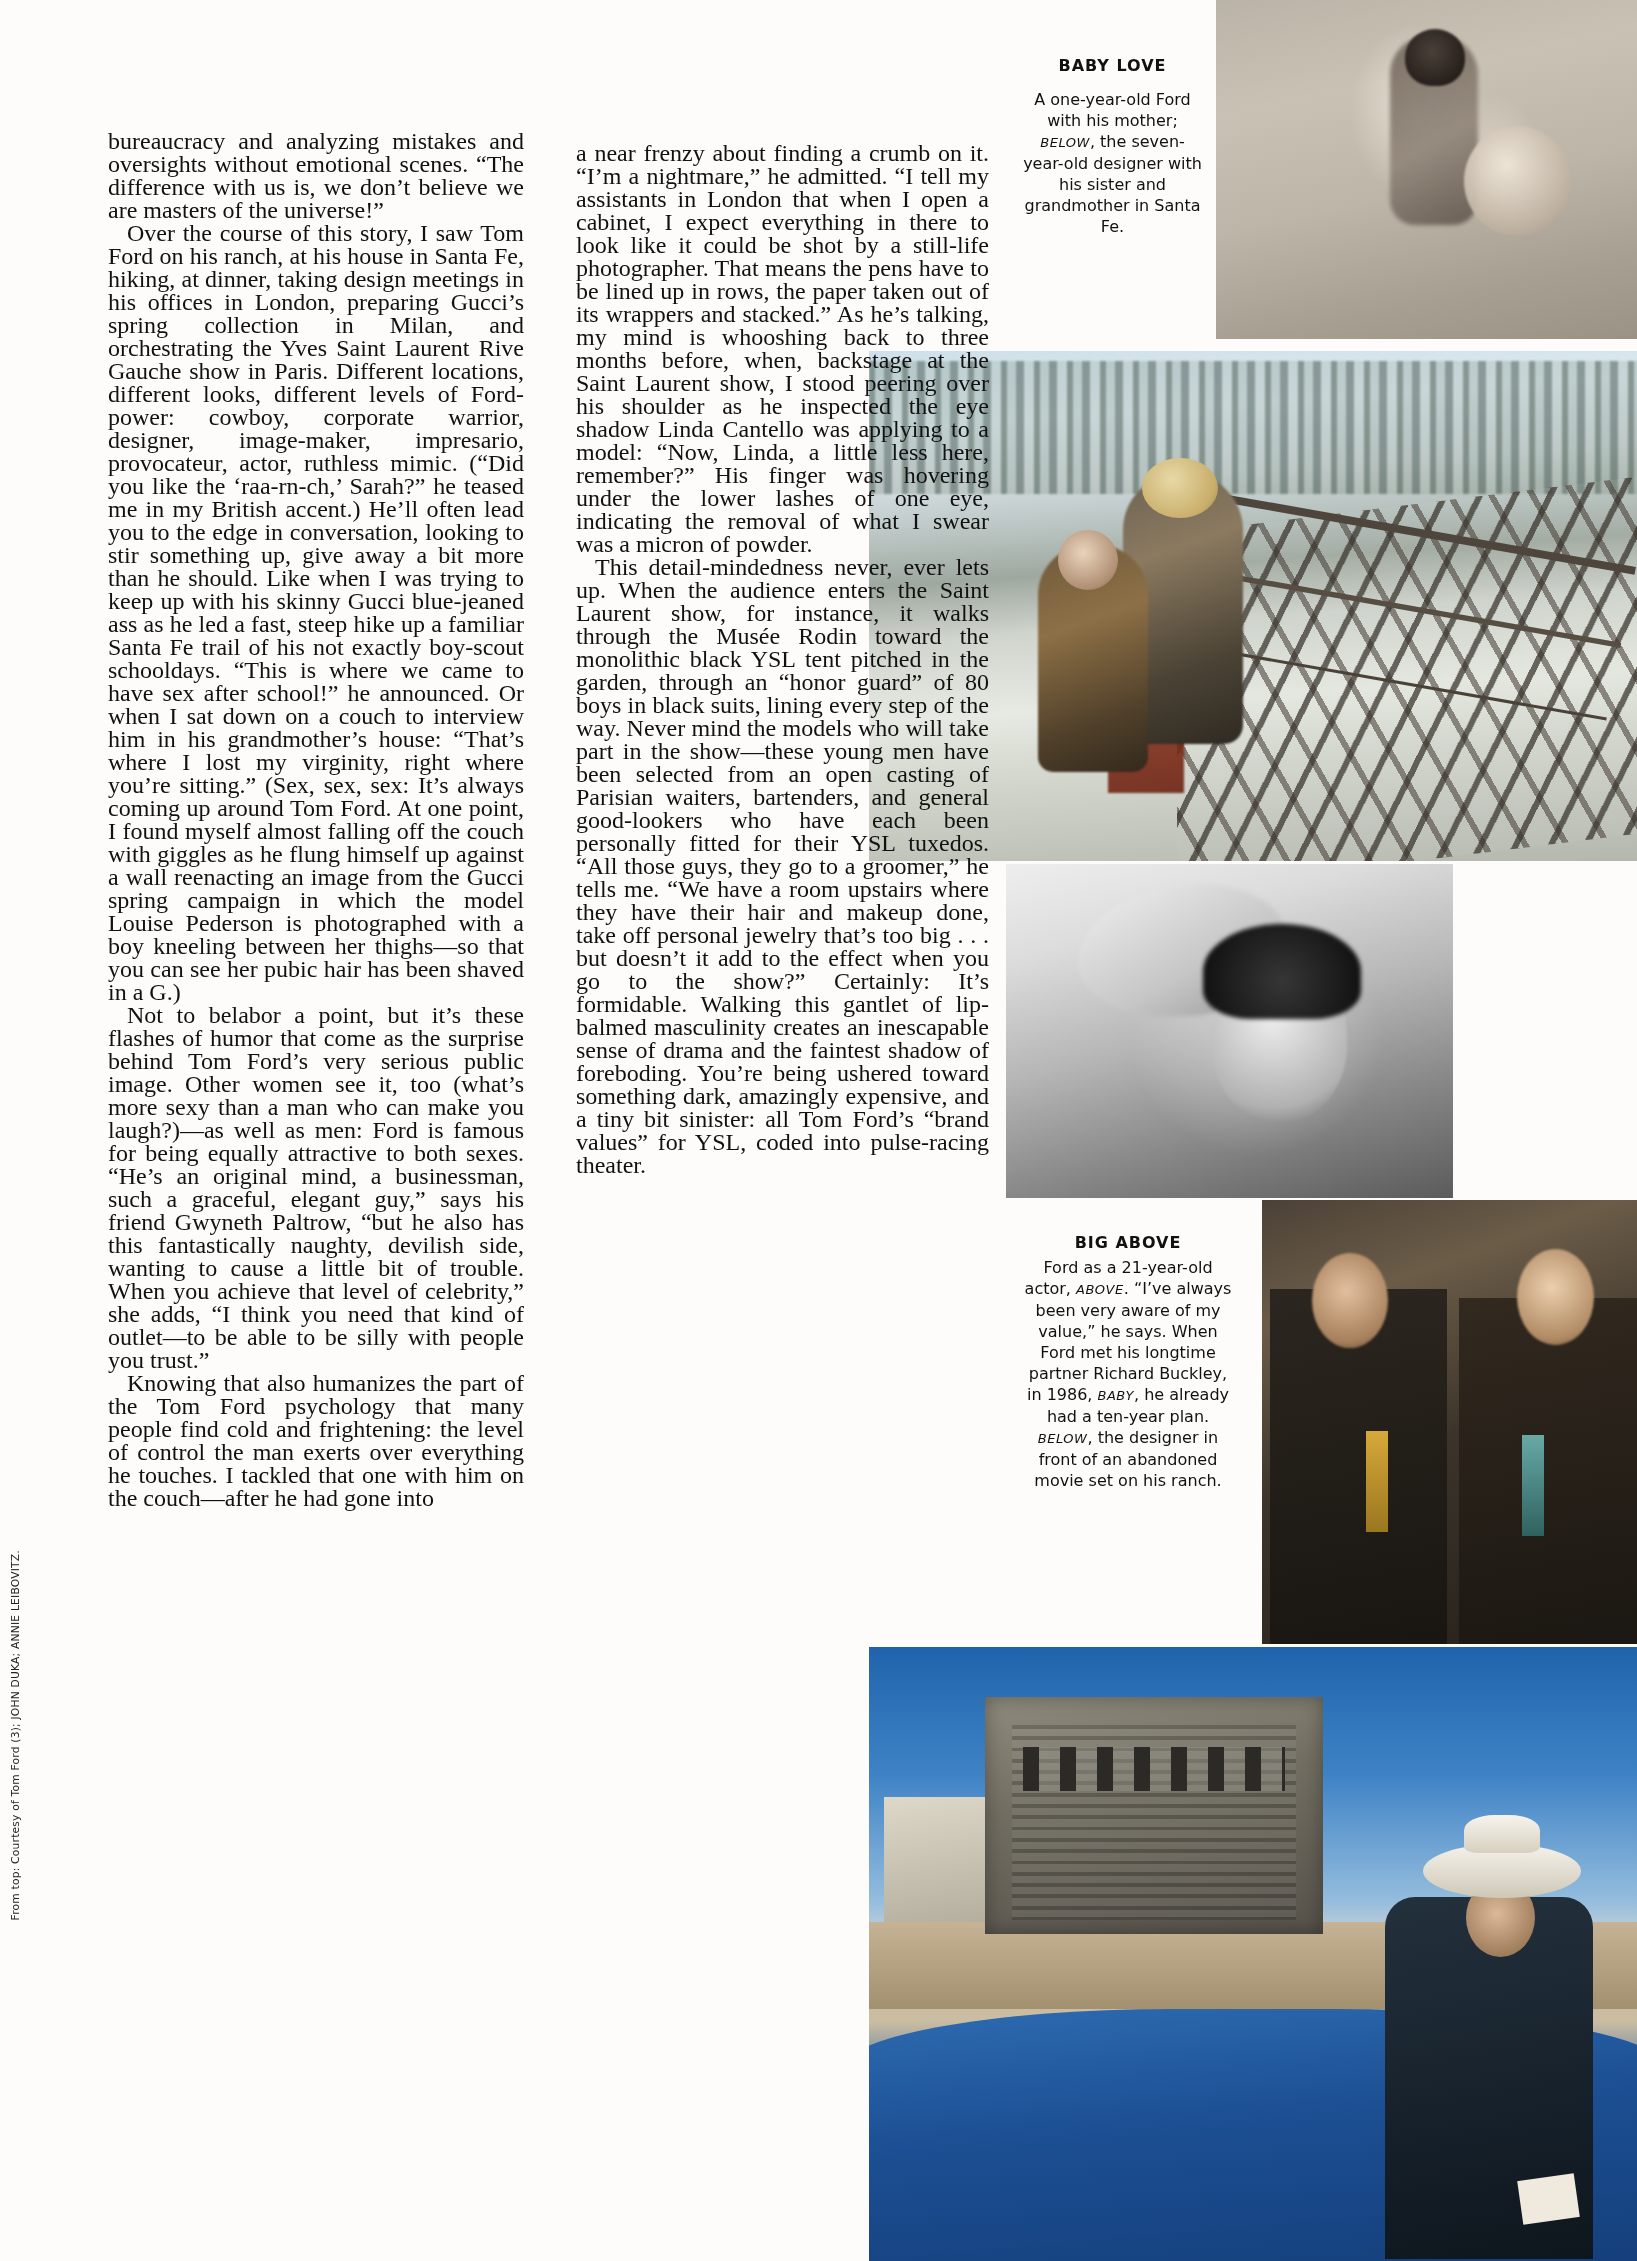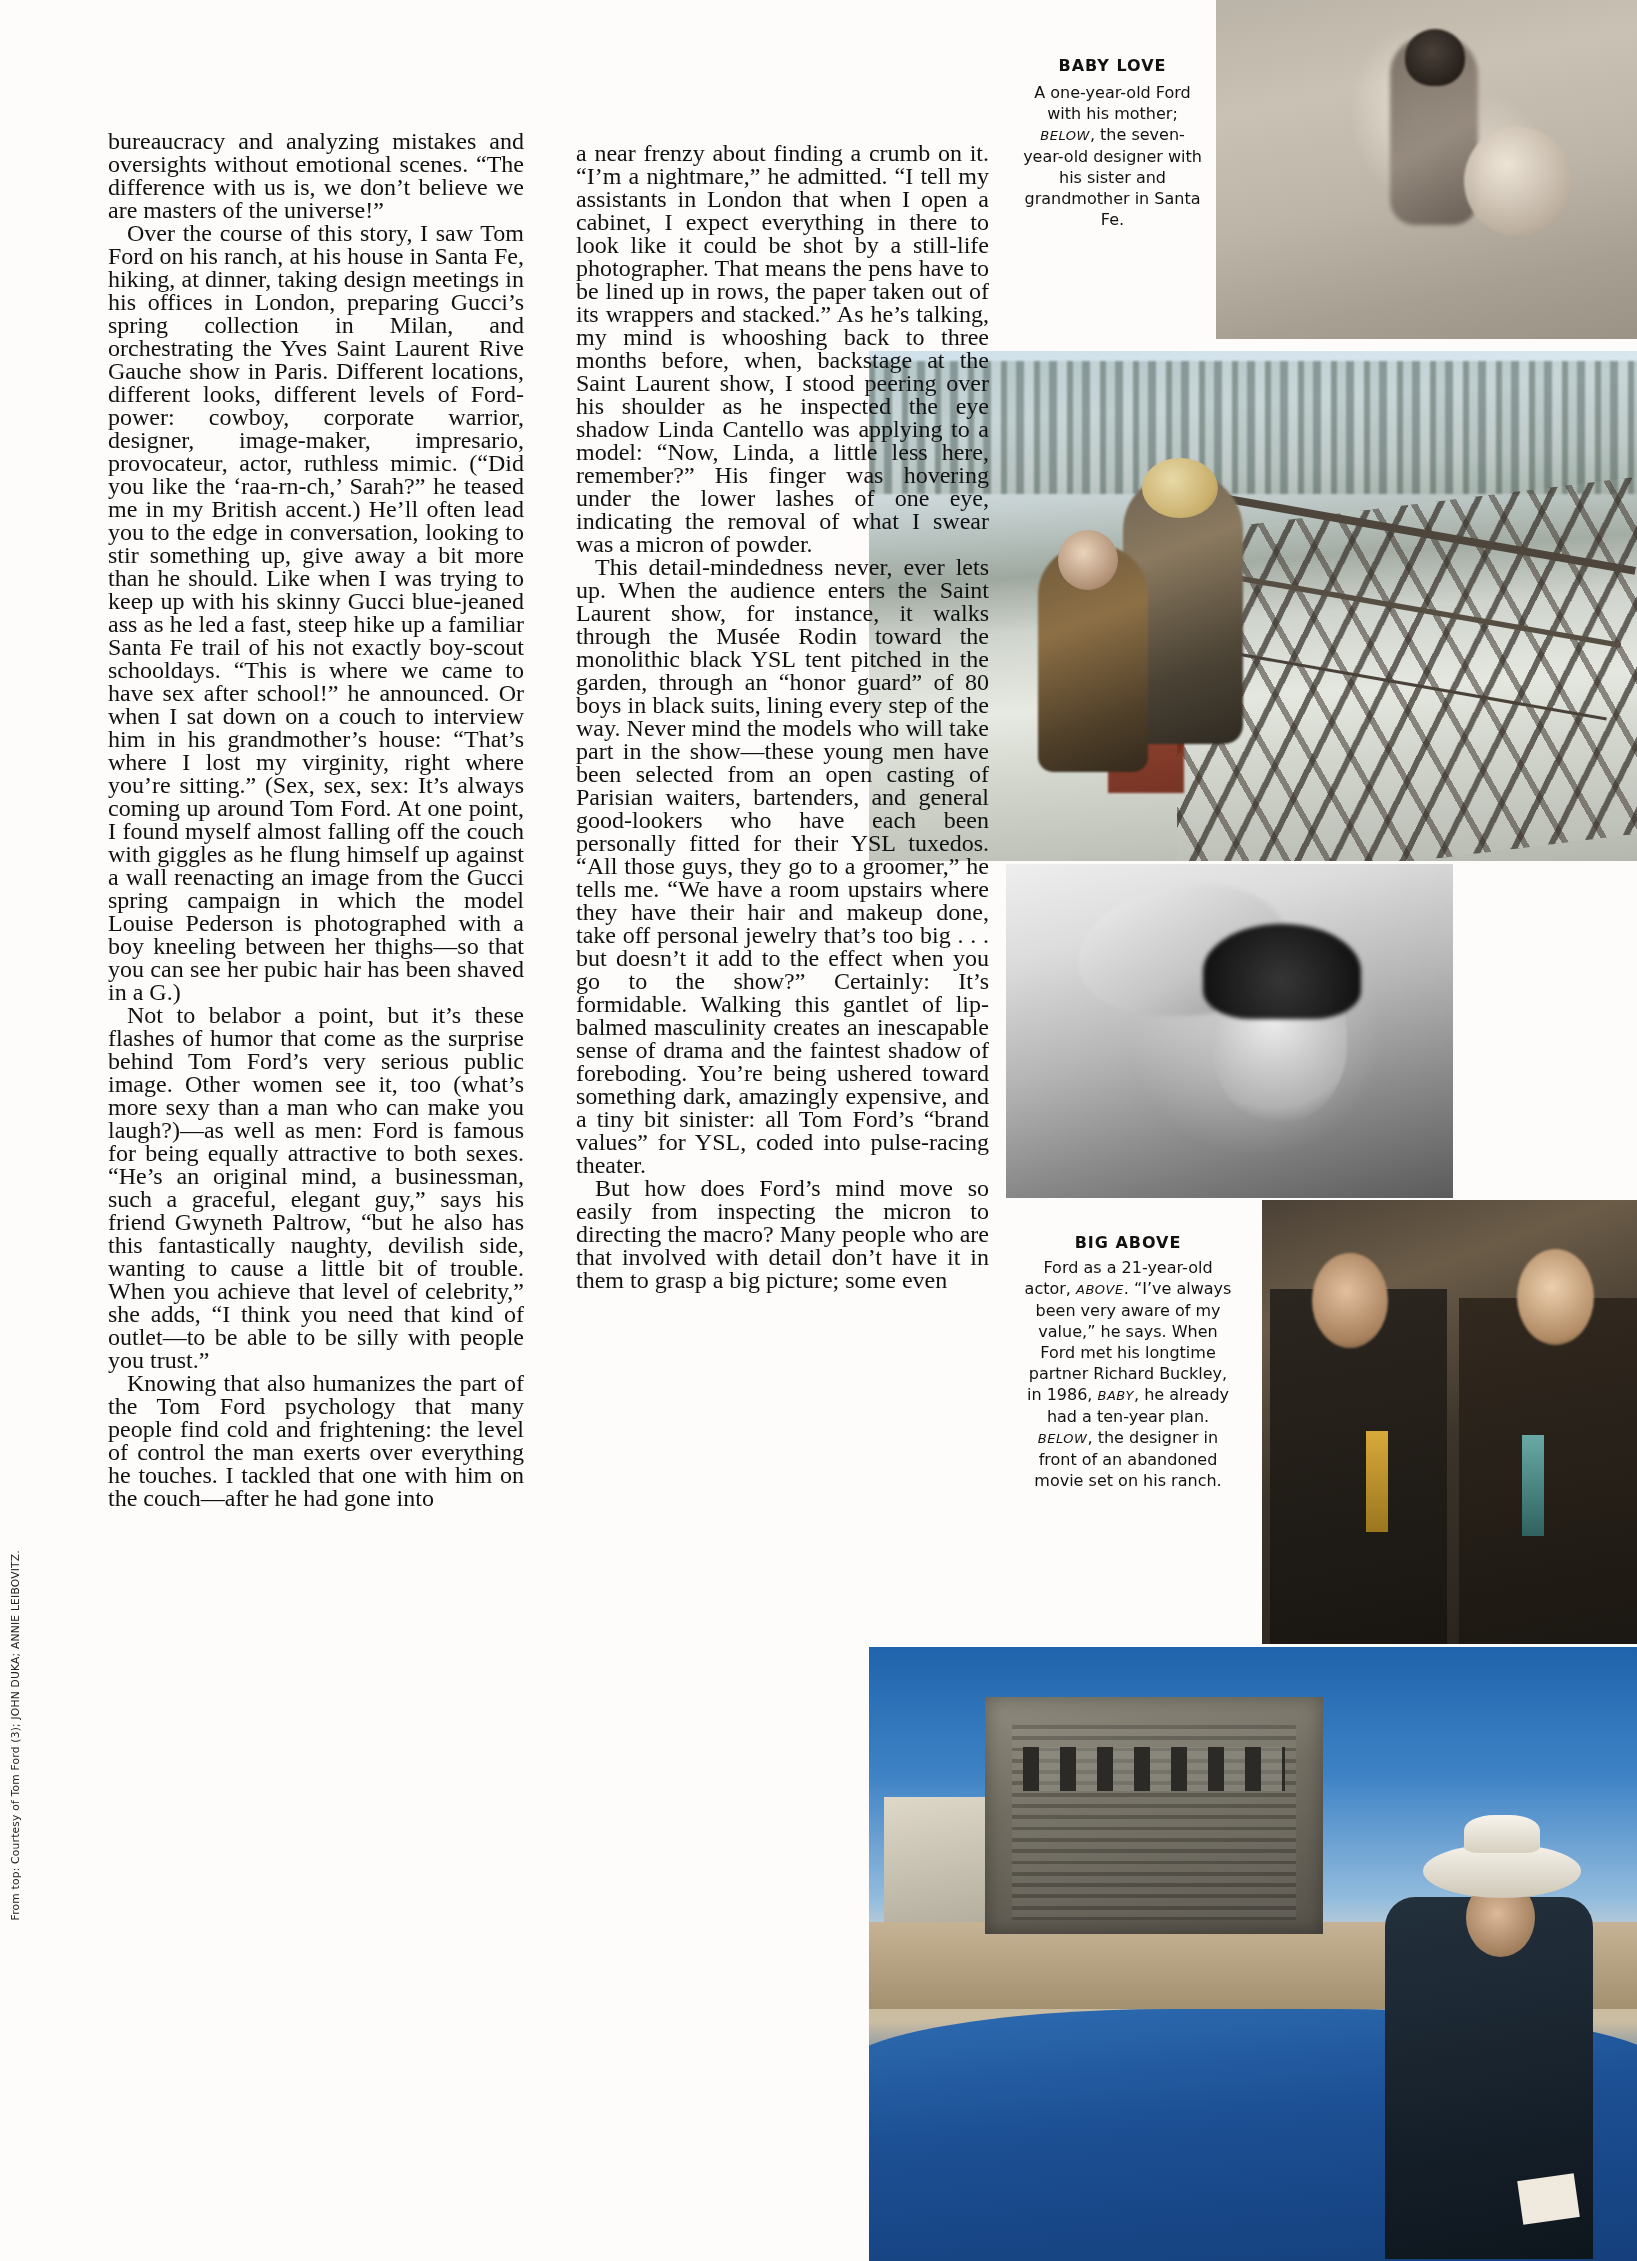--- a/index.html
+++ b/index.html
@@ -428,21 +428,21 @@
     font-size: 13px;
     letter-spacing: .04em;
     font-style: italic;
   }
 
   #caption-baby {
     left: 1021px;
     top: 55px;
     width: 183px;
   }
-  #caption-baby .hdr { margin-bottom: 6px; }
+  #caption-baby .hdr { margin-bottom: 13px; }
 
   #caption-dreams {
     left: 1021px;
     top: 1232px;
     width: 214px;
   }
   #caption-dreams .hdr { margin-bottom: 3.8px; }
 
   
   .credit {
@@ -511,21 +511,20 @@
   <div class="col" id="col1">
     <p class="first">bureaucracy and analyzing mistakes and oversights without emotional scenes. “The difference with us is, we don’t believe we are masters of the universe!”</p>
     <p>Over the course of this story, I saw Tom Ford on his ranch, at his house in Santa Fe, hiking, at dinner, taking design meetings in his offices in London, preparing Gucci’s spring collection in Milan, and orchestrating the Yves Saint Laurent Rive Gauche show in Paris. Different locations, different looks, different levels of Ford-power: cowboy, corporate warrior, designer, image-maker, impresario, provocateur, actor, ruthless mimic. (“Did you like the ‘raa-rn-ch,’ Sarah?” he teased me in my British accent.) He’ll often lead you to the edge in conversation, looking to stir something up, give away a bit more than he should. Like when I was trying to keep up with his skinny Gucci blue-jeaned ass as he led a fast, steep hike up a familiar Santa Fe trail of his not exactly boy-scout schooldays. “This is where we came to have sex after school!” he announced. Or when I sat down on a couch to interview him in his grandmother’s house: “That’s where I lost my virginity, right where you’re sitting.” (Sex, sex, sex: It’s always coming up around Tom Ford. At one point, I found myself almost falling off the couch with giggles as he flung himself up against a wall reenacting an image from the Gucci spring campaign in which the model Louise Pederson is photographed with a boy kneeling between her thighs—so that you can see her pubic hair has been shaved in a G.)</p>
     <p>Not to belabor a point, but it’s these flashes of humor that come as the surprise behind Tom Ford’s very serious public image. Other women see it, too (what’s more sexy than a man who can make you laugh?)—as well as men: Ford is famous for being equally attractive to both sexes. “He’s an original mind, a businessman, such a graceful, elegant guy,” says his friend Gwyneth Paltrow, “but he also has this fantastically naughty, devilish side, wanting to cause a little bit of trouble. When you achieve that level of celebrity,” she adds, “I think you need that kind of outlet—to be able to be silly with people you trust.”</p>
     <p>Knowing that also humanizes the part of the Tom Ford psychology that many people find cold and frightening: the level of control the man exerts over everything he touches. I tackled that one with him on the couch—after he had gone into</p>
   </div>
 
   <div class="col" id="col2">
     <p class="first">a near frenzy about finding a crumb on it. “I’m a nightmare,” he admitted. “I tell my assistants in London that when I open a cabinet, I expect everything in there to look like it could be shot by a still-life photographer. That means the pens have to be lined up in rows, the paper taken out of its wrappers and stacked.” As he’s talking, my mind is whooshing back to three months before, when, backstage at the Saint Laurent show, I stood peering over his shoulder as he inspected the eye shadow Linda Cantello was applying to a model: “Now, Linda, a little less here, remember?” His finger was hovering under the lower lashes of one eye, indicating the removal of what I swear was a micron of powder.</p>
     <p>This detail-mindedness never, ever lets up. When the audience enters the Saint Laurent show, for instance, it walks through the Musée Rodin toward the monolithic black YSL tent pitched in the garden, through an “honor guard” of 80 boys in black suits, lining every step of the way. Never mind the models who will take part in the show—these young men have been selected from an open casting of Parisian waiters, bartenders, and general good-lookers who have each been personally fitted for their YSL tuxedos. “All those guys, they go to a groomer,” he tells me. “We have a room upstairs where they have their hair and makeup done, take off personal jewelry that’s too big . . . but doesn’t it add to the effect when you go to the show?” Certainly: It’s formidable. Walking this gantlet of lip-balmed masculinity creates an inescapable sense of drama and the faintest shadow of foreboding. You’re being ushered toward something dark, amazingly expensive, and a tiny bit sinister: all Tom Ford’s “brand values” for YSL, coded into pulse-racing theater.</p>
-    <p>But how does Ford’s mind move so easily from inspecting the micron to directing the macro? Many people who are that involved with detail don’t have it in them to grasp a big picture; some even</p>
   </div>
 
   <div class="caption" id="caption-baby">
     <span class="hdr">BABY LOVE</span>
     <span>A one-year-old Ford with his mother; </span><span class="sc">BELOW</span><span>, the seven-year-old designer with his sister and grandmother in Santa Fe.</span>
   </div>
 
   <div class="caption" id="caption-dreams">
     <span class="hdr">BIG ABOVE</span>
     <span>Ford as a 21-year-old actor, </span><span class="sc">ABOVE</span><span>. “I’ve always been very aware of my value,” he says. When Ford met his longtime partner Richard Buckley, in 1986, </span><span class="sc">BABY</span><span>, he already had a ten-year plan. </span><span class="sc">BELOW</span><span>, the designer in front of an abandoned movie set on his ranch.</span>

